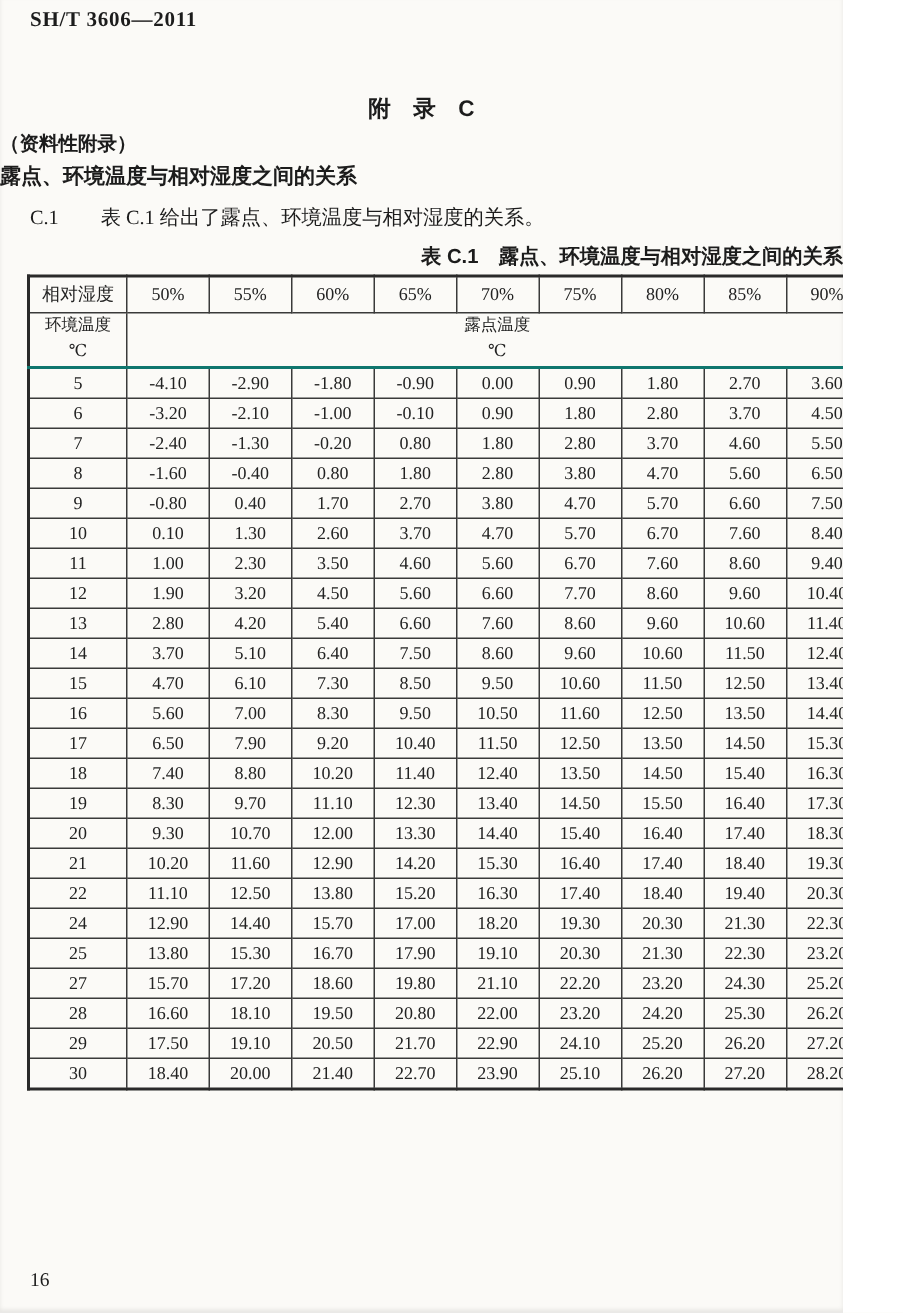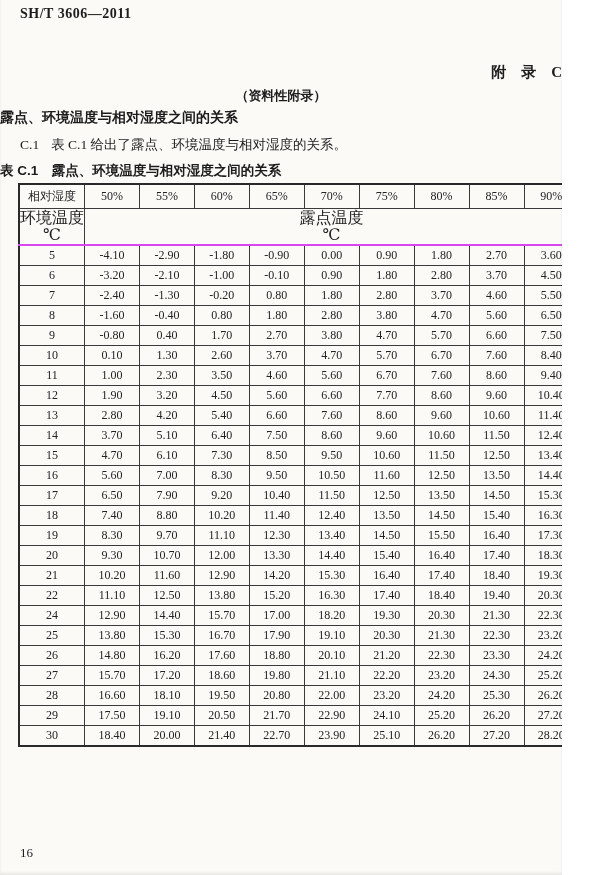--- a/index.html
+++ b/index.html
@@ -22,31 +22,30 @@
     top: 6px;
     font-weight: bold;
     font-size: 14px;
     letter-spacing: 0.5px;
   }
   .appendix-title {
     position: absolute;
     top: 63px;
     left: 0;
     width: 100%;
-    text-align: right;
-    font-family: Liberation Serif, serif;
+    text-align: center;
+    font-family: Liberation Sans, sans-serif;
     font-weight: bold;
     font-size: 15px;
   }
   .appendix-subtitle {
     position: absolute;
     top: 87px;
     left: 0;
     width: 100%;
-    text-align: center;
     font-family: "Liberation Sans", "DejaVu Sans", sans-serif;
     font-weight: bold;
     font-size: 13px;
   }
   .appendix-heading {
     position: absolute;
     top: 109px;
     left: 0;
     width: 100%;
     font-family: "Liberation Sans", "DejaVu Sans", sans-serif;
@@ -55,28 +54,28 @@
   }
   .clause {
     position: absolute;
     top: 136px;
     left: 20px;
     right: 20px;
     margin: 0;
     font-size: 13.5px;
   }
   .clause .clause-no {
-    margin-right: 12px;
+    margin-right: 28px;
   }
   .table-caption {
     position: absolute;
     top: 162px;
     left: 0;
     width: 100%;
-    text-align: left;
+    text-align: right;
     font-family: "Liberation Sans", "DejaVu Sans", sans-serif;
     font-weight: bold;
     font-size: 13.5px;
   }
   table.dewpoint {
     position: absolute;
     top: 183px;
     left: 18px;
     width: 562px;
     border-collapse: collapse;
@@ -88,34 +87,34 @@
   table.dewpoint td {
     border: 1px solid #3a3a3a;
     text-align: center;
     vertical-align: middle;
     padding: 0;
     font-weight: normal;
     font-size: 12px;
     color: #222;
   }
   table.dewpoint thead {
-    border-bottom: 2px solid #d946ef;
+    border-bottom: 2px solid #0f766e;
   }
   table.dewpoint thead tr.row-humidity {
     height: 24px;
   }
   table.dewpoint thead tr.row-dewpoint {
     height: 37px;
   }
   table.dewpoint thead th.rh {
     width: 64px;
   }
   table.dewpoint thead .two-line div {
     line-height: 17px;
-    font-size: 16px;
+    font-size: 11px;
   }
   table.dewpoint tbody tr {
     height: 19px;
   }
   table.dewpoint tbody td {
     line-height: 19px;
   }
   .page-number {
     position: absolute;
     left: 20px;
@@ -404,32 +403,20 @@
           <td>15.30</td>
           <td>16.70</td>
           <td>17.90</td>
           <td>19.10</td>
           <td>20.30</td>
           <td>21.30</td>
           <td>22.30</td>
           <td>23.20</td>
         </tr>
         <tr>
-          <td>26</td>
-          <td>14.80</td>
-          <td>16.20</td>
-          <td>17.60</td>
-          <td>18.80</td>
-          <td>20.10</td>
-          <td>21.20</td>
-          <td>22.30</td>
-          <td>23.30</td>
-          <td>24.20</td>
-        </tr>
-        <tr>
           <td>27</td>
           <td>15.70</td>
           <td>17.20</td>
           <td>18.60</td>
           <td>19.80</td>
           <td>21.10</td>
           <td>22.20</td>
           <td>23.20</td>
           <td>24.30</td>
           <td>25.20</td>

